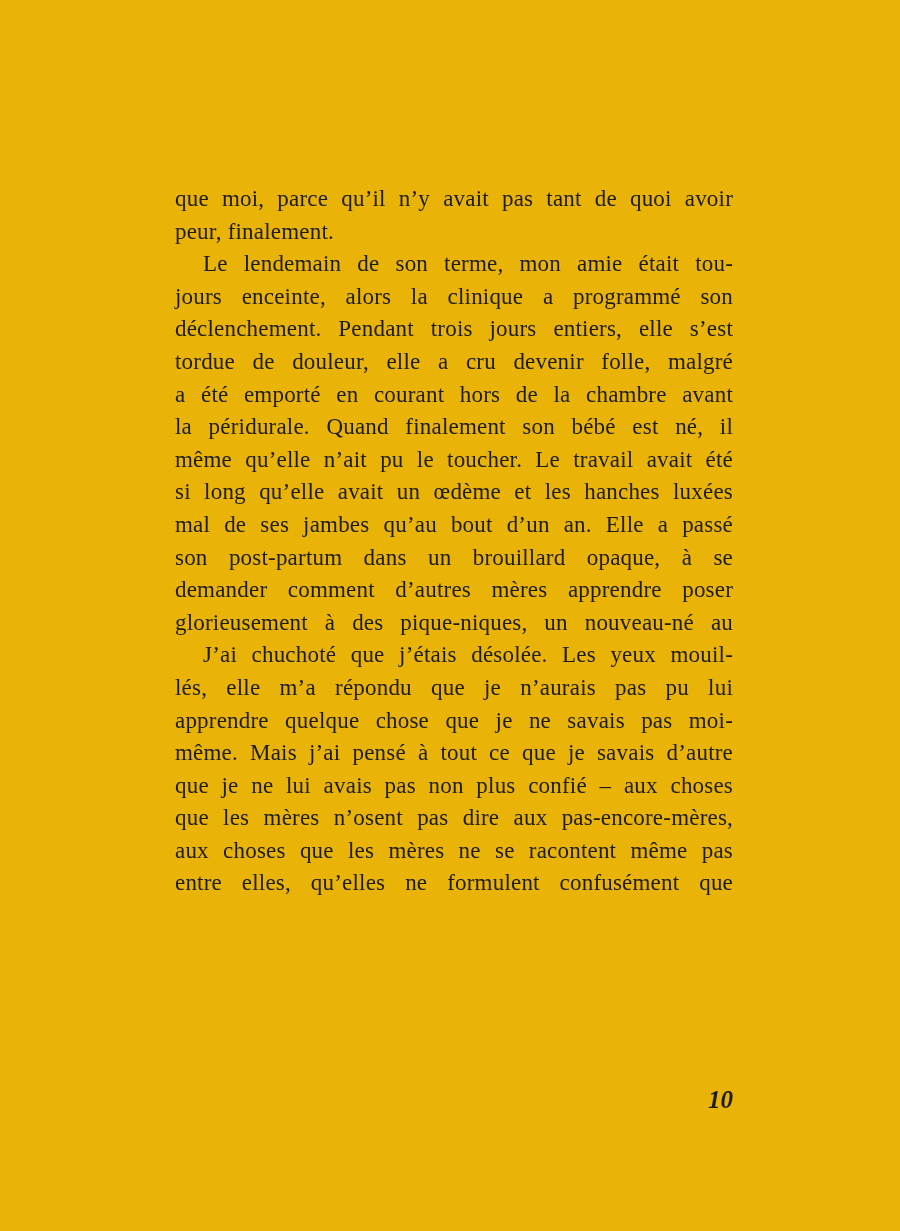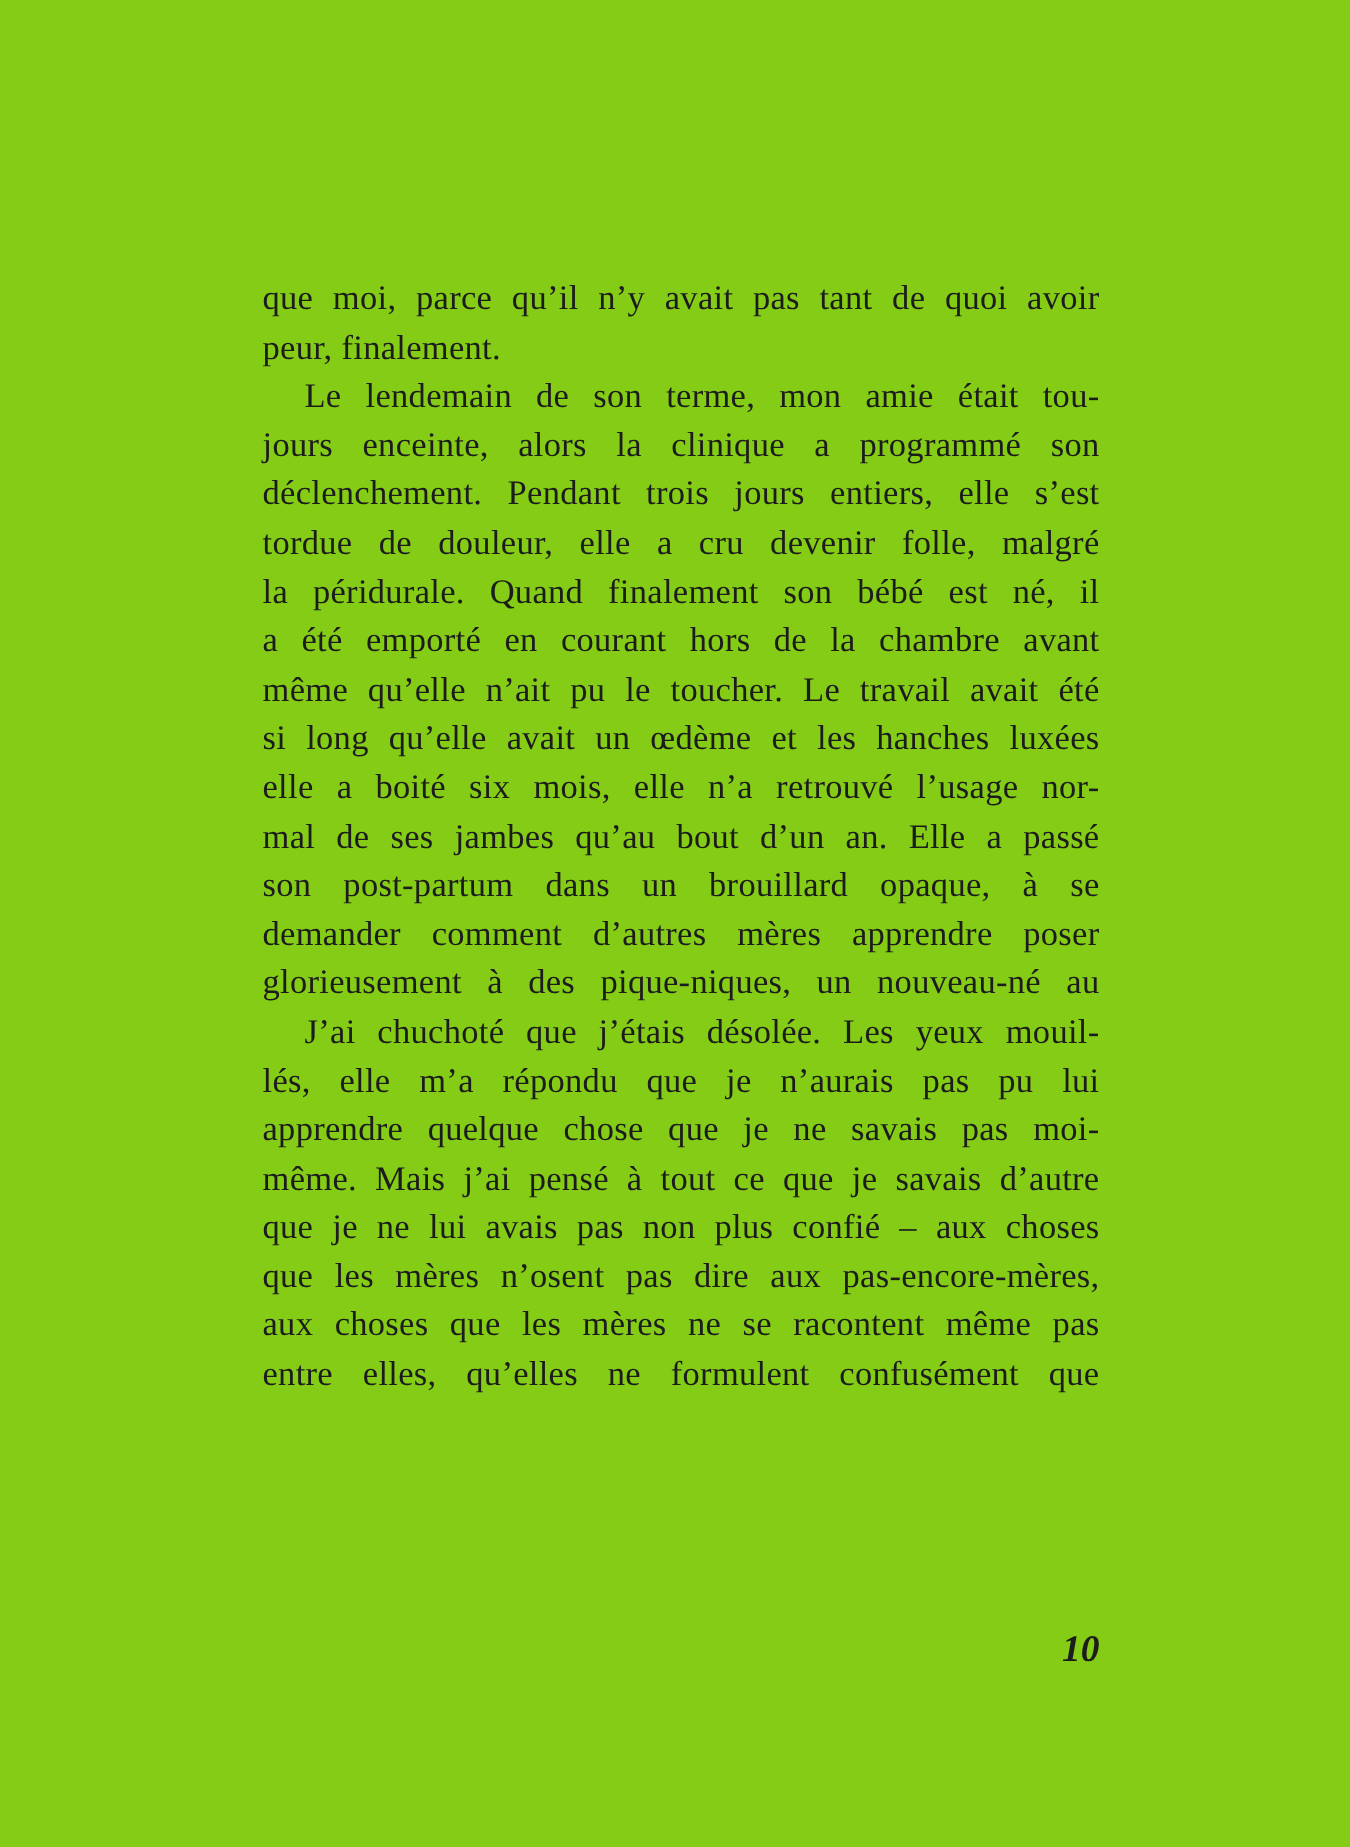--- a/index.html
+++ b/index.html
@@ -4,21 +4,21 @@
 <style>
   html, body {
     margin: 0;
     padding: 0;
     background: #ffffff;
   }
   .page {
     position: relative;
     width: 900px;
     height: 1231px;
-    background: #84cc16;
+    background: #eab308;
     overflow: hidden;
     font-family: "Liberation Serif", serif;
     color: #1c1c1c;
   }
   .text-block {
     position: absolute;
     left: 175px;
     top: 183px;
     width: 558px;
     font-size: 23px;
@@ -50,25 +50,24 @@
 <body>
 
 <div class="page">
   <div class="text-block" id="text-block">
       <div class="line">que moi, parce qu’il n’y avait pas tant de quoi avoir</div>
       <div class="line no-just">peur, finalement.</div>
       <div class="line indent">Le lendemain de son terme, mon amie était tou-</div>
       <div class="line">jours enceinte, alors la clinique a programmé son</div>
       <div class="line">déclenchement. Pendant trois jours entiers, elle s’est</div>
       <div class="line">tordue de douleur, elle a cru devenir folle, malgré</div>
+      <div class="line">a été emporté en courant hors de la chambre avant</div>
       <div class="line">la péridurale. Quand finalement son bébé est né, il</div>
-      <div class="line">a été emporté en courant hors de la chambre avant</div>
       <div class="line">même qu’elle n’ait pu le toucher. Le travail avait été</div>
       <div class="line">si long qu’elle avait un œdème et les hanches luxées</div>
-      <div class="line">elle a boité six mois, elle n’a retrouvé l’usage nor-</div>
       <div class="line">mal de ses jambes qu’au bout d’un an. Elle a passé</div>
       <div class="line">son post-partum dans un brouillard opaque, à se</div>
       <div class="line">demander comment d’autres mères apprendre poser</div>
       <div class="line">glorieusement à des pique-niques, un nouveau-né au</div>
       <div class="line indent">J’ai chuchoté que j’étais désolée. Les yeux mouil-</div>
       <div class="line">lés, elle m’a répondu que je n’aurais pas pu lui</div>
       <div class="line">apprendre quelque chose que je ne savais pas moi-</div>
       <div class="line">même. Mais j’ai pensé à tout ce que je savais d’autre</div>
       <div class="line">que je ne lui avais pas non plus confié – aux choses</div>
       <div class="line">que les mères n’osent pas dire aux pas-encore-mères,</div>

